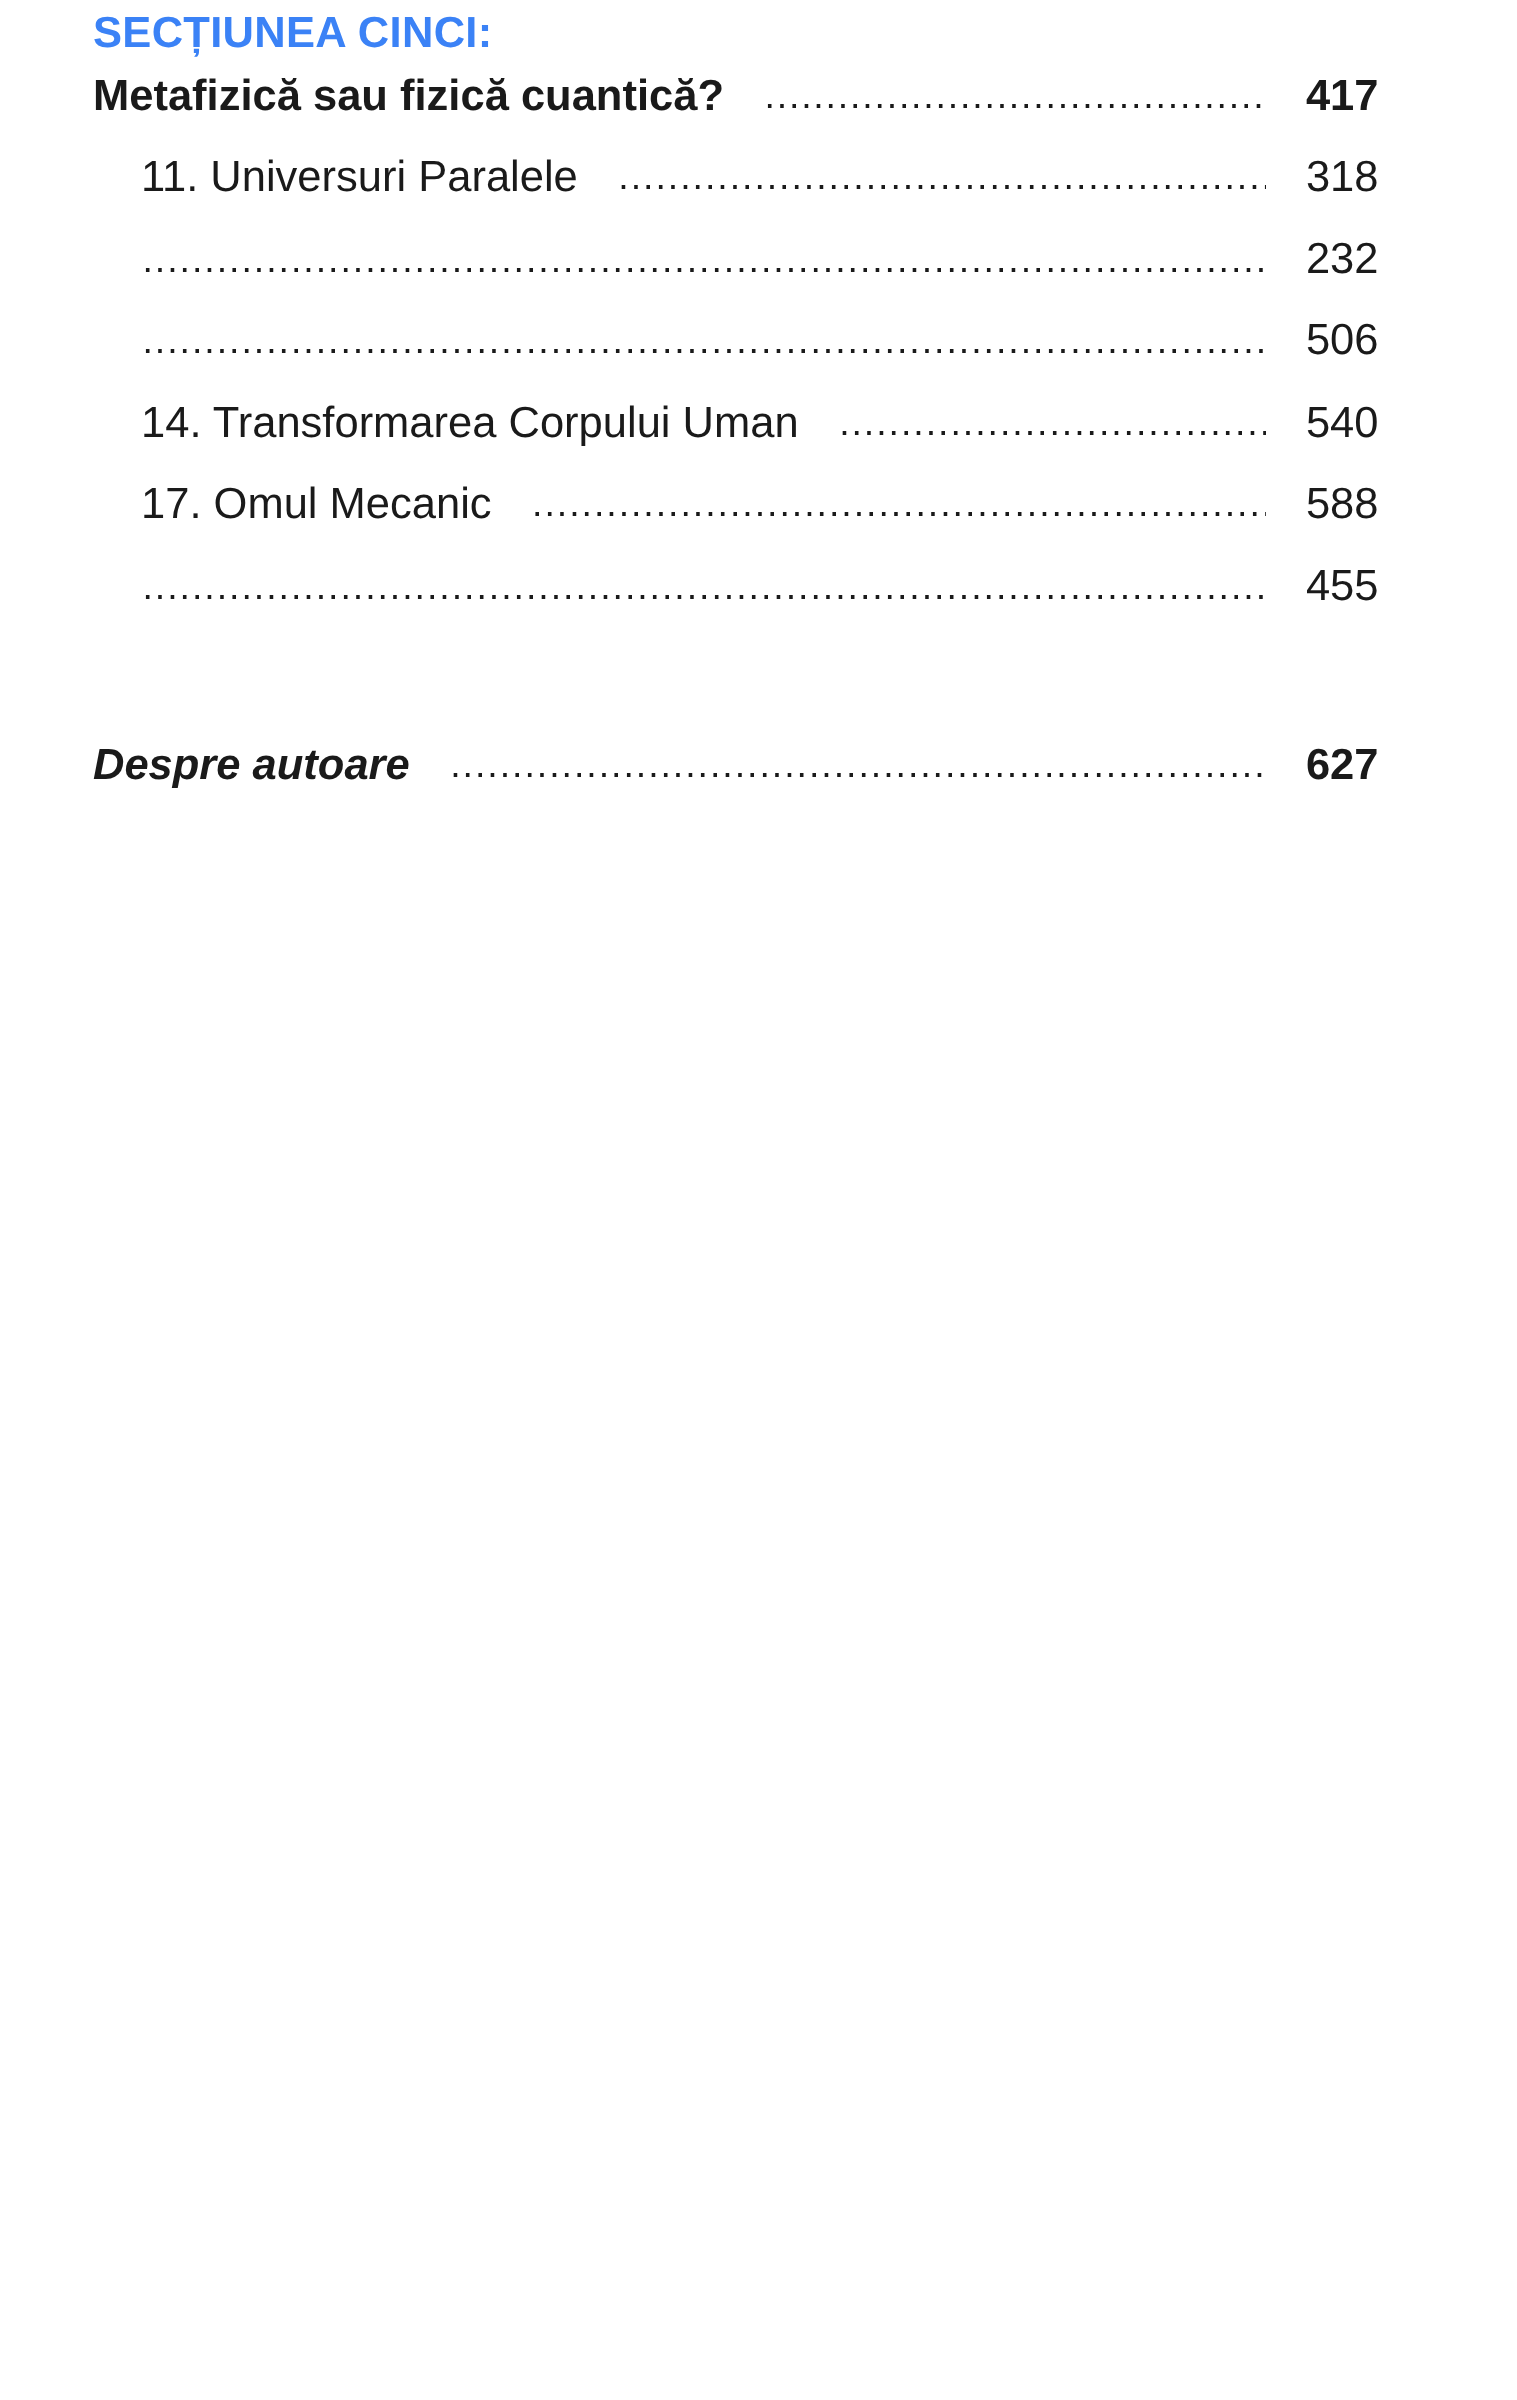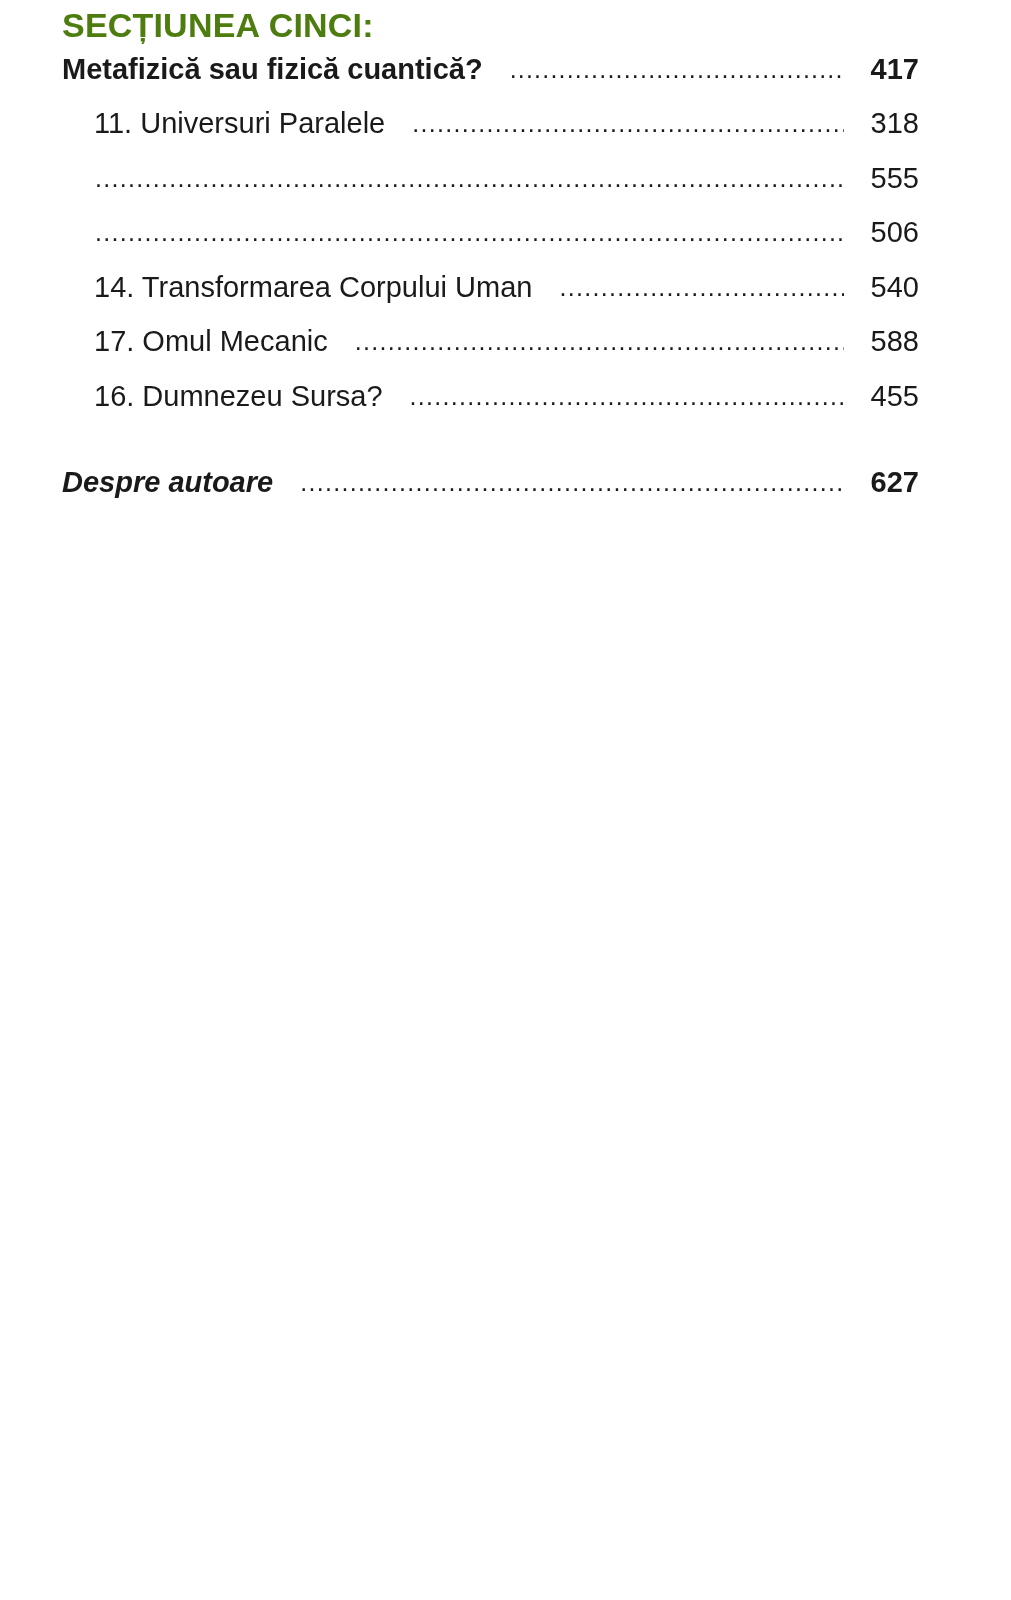--- a/index.html
+++ b/index.html
@@ -21,27 +21,27 @@
     padding: 0;
     box-sizing: border-box;
   }
   .toc {
     position: absolute;
     left: 62px;
     top: 0px;
     width: 857px;
   }
   .section-label {
-    font-size: 34px;
+    font-size: 29px;
     font-weight: 700;
     letter-spacing: 0.2px;
     line-height: 1.0;
     margin-top: 8px;
     margin-bottom: 0;
-    color: #4d7c0f;
+    color: #3b82f6;
   }
   
   .row {
     display: flex;
     align-items: baseline;
     width: 100%;
     gap: 26px;
   }
   .row .label {
     white-space: nowrap;
@@ -91,21 +91,21 @@
     letter-spacing: 1.3px;
     top: -1px;
   }
 
   
   .about-row {
     font-size: 29px;
     font-weight: 700;
     font-style: italic;
     line-height: 1.05;
-    margin-top: 56px;
+    margin-top: 89px;
   }
   .about-row .leader {
     font-weight: 400;
     font-style: normal;
     font-size: 25px;
     letter-spacing: 1.3px;
     top: -1px;
   }
   .about-row .page-no {
     font-weight: 700;
@@ -127,42 +127,41 @@
     </div>
 
     <div class="row chapter-row">
       <span class="label">11. Universuri Paralele</span>
       <span class="leader">..................................................................................................................................................</span>
       <span class="page-no">318</span>
     </div>
 
     <div class="row chapter-row">
       <span class="leader">..................................................................................................................................................</span>
-      <span class="page-no">555</span>
+      <span class="page-no">232</span>
     </div>
 
     <div class="row chapter-row">
       <span class="leader">..................................................................................................................................................</span>
       <span class="page-no">506</span>
     </div>
 
     <div class="row chapter-row">
       <span class="label">14. Transformarea Corpului Uman</span>
       <span class="leader">..................................................................................................................................................</span>
       <span class="page-no">540</span>
     </div>
 
     <div class="row chapter-row">
       <span class="label">17. Omul Mecanic</span>
       <span class="leader">..................................................................................................................................................</span>
       <span class="page-no">588</span>
     </div>
 
     <div class="row chapter-row">
-      <span class="label">16. Dumnezeu Sursa?</span>
       <span class="leader">..................................................................................................................................................</span>
       <span class="page-no">455</span>
     </div>
 
     <div class="row about-row">
       <span class="label">Despre autoare</span>
       <span class="leader">..................................................................................................................................................</span>
       <span class="page-no">627</span>
     </div>
 

